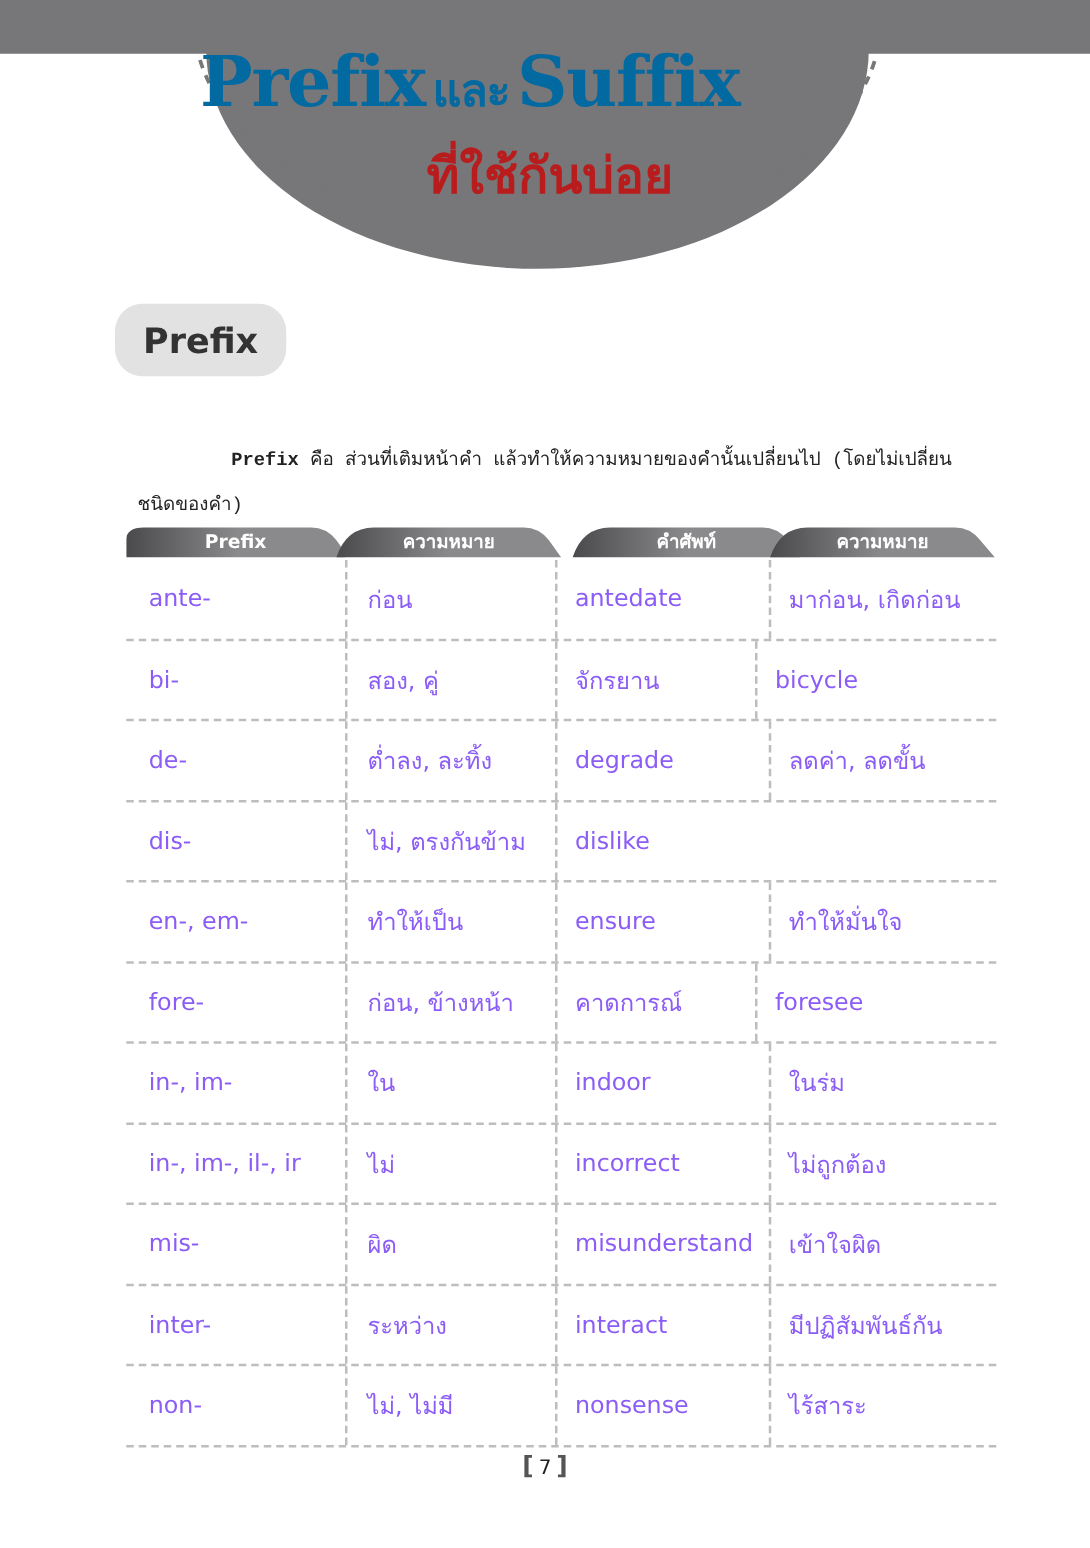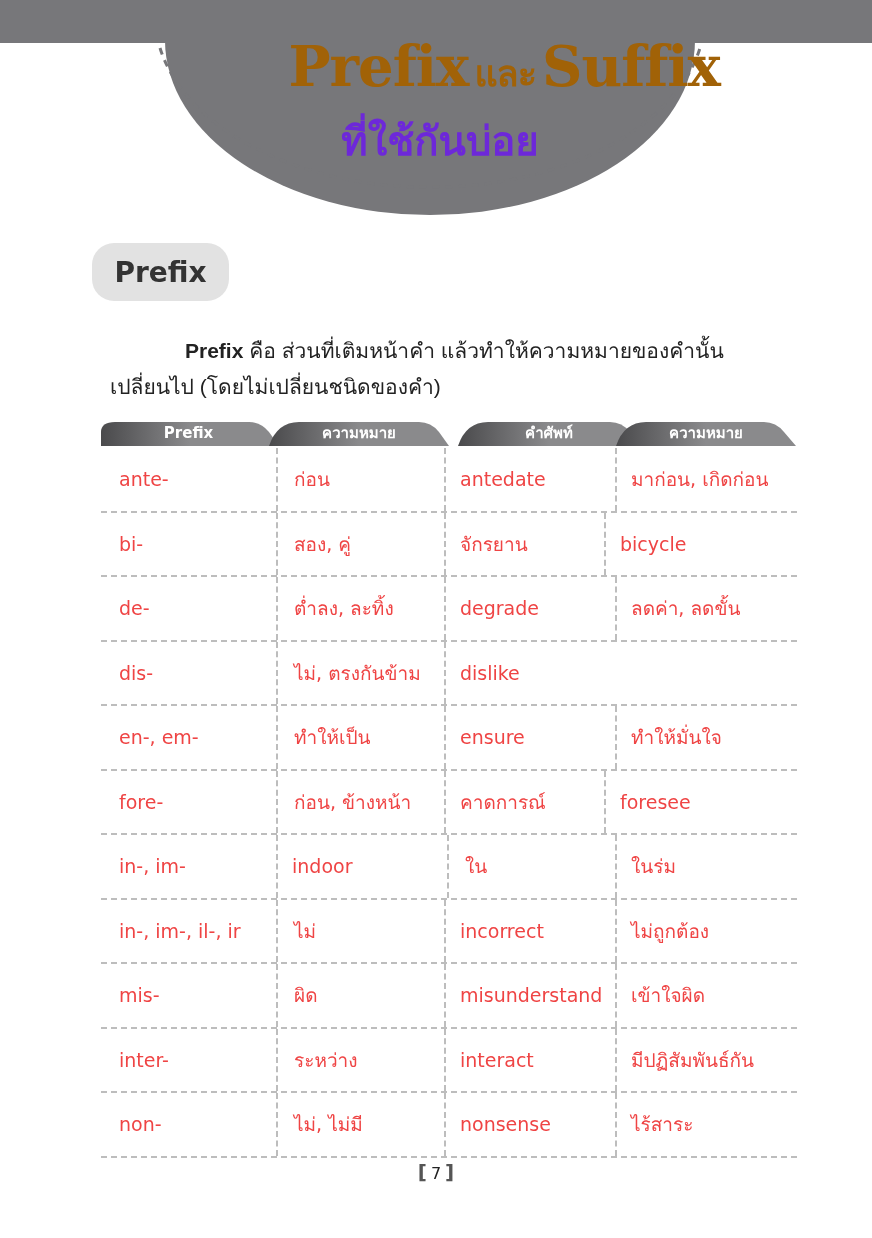--- a/index.html
+++ b/index.html
@@ -9,61 +9,61 @@
     font-family: "DejaVu Sans", sans-serif;
     color: #222;
   }
   .top-band {
     position: absolute; left: 0; top: 0; width: 872px; height: 43px;
     background: #77777a;
   }
   .banner-svg { position: absolute; left: 0; top: 0; }
   .banner-title {
     position: absolute; left: 160px; top: 34px; width: 560px;
-    text-align: right; color: #a16207;
+    text-align: left; color: #0369a1;
     font-family: "DejaVu Serif", serif; font-weight: bold;
     font-size: 56px; line-height: 64px; letter-spacing: -1px;
   }
   .banner-title .small { font-family: "DejaVu Sans", sans-serif; font-size: 36px; font-weight: bold; margin: 0 6px; }
   .banner-sub {
     position: absolute; left: 160px; top: 116px; width: 560px;
-    text-align: center; color: #6d28d9;
+    text-align: center; color: #b91c1c;
     font-family: "DejaVu Sans", sans-serif; font-weight: bold;
     font-size: 40px; line-height: 50px;
   }
   .section-pill {
     position: absolute; left: 92px; top: 243px; width: 137px; height: 58px;
     background: #e2e2e2; border-radius: 22px;
     display: flex; align-items: center; justify-content: center;
     font-family: "DejaVu Sans", sans-serif; font-weight: bold; font-size: 28px; color: #333;
   }
   .intro {
-    position: absolute; left: 110px; top: 333px; width: 665px;
-    font-size: 21px; line-height: 36px; color: #222;
-    font-family: Liberation Sans, sans-serif;
+    position: absolute; left: 110px; top: 351px; width: 665px;
+    font-size: 15px; line-height: 36px; color: #222;
+    font-family: Liberation Mono, monospace;
   }
   .intro .indent { display: inline-block; width: 75px; }
   .intro b { font-weight: bold; }
   .table-wrap { position: absolute; left: 101px; top: 420px; width: 696px; }
   .thead { position: relative; height: 28px; }
   .tab {
     position: absolute; top: 0; height: 26px;
     color: #fff; font-size: 15px; font-weight: bold;
     display: flex; align-items: center; justify-content: center;
   }
   .tab svg { position: absolute; left: 0; top: 0; }
   .tab span { position: relative; z-index: 1; }
   .trow {
     position: relative; height: 62.5px;
     border-bottom: 2px dashed #bdbdbd;
     display: flex;
   }
   .cell {
     height: 100%; display: flex; align-items: center;
-    font-size: 19px; color: #ef4444; box-sizing: border-box; padding-left: 18px;
+    font-size: 19px; color: #8b5cf6; box-sizing: border-box; padding-left: 18px;
   }
   .c1 { width: 175px; }
   .c2 { width: 168px; border-left: 2px dashed #bdbdbd; padding-left: 16px; }
   .c3 { width: 171px; border-left: 2px dashed #bdbdbd; padding-left: 14px; }
   .c4 { width: 160px; border-left: 2px dashed #bdbdbd; padding-left: 14px; }
   .page-num {
     position: absolute; left: 0; top: 1160px; width: 872px; text-align: center;
     font-size: 16px; color: #222;
   }
   .page-num .br { color: #555; font-weight: bold; font-size: 20px; margin: 0 4px; }
@@ -154,22 +154,22 @@
     <div class="cell c4">ทำให้มั่นใจ</div>
   </div>
   <div class="trow">
     <div class="cell c1">fore-</div>
     <div class="cell c2">ก่อน, ข้างหน้า</div>
     <div class="cell c4">คาดการณ์</div>
     <div class="cell c3">foresee</div>
   </div>
   <div class="trow">
     <div class="cell c1">in-, im-</div>
+    <div class="cell c2">ใน</div>
     <div class="cell c3">indoor</div>
-    <div class="cell c2">ใน</div>
     <div class="cell c4">ในร่ม</div>
   </div>
   <div class="trow">
     <div class="cell c1">in-, im-, il-, ir</div>
     <div class="cell c2">ไม่</div>
     <div class="cell c3">incorrect</div>
     <div class="cell c4">ไม่ถูกต้อง</div>
   </div>
   <div class="trow">
     <div class="cell c1">mis-</div>

